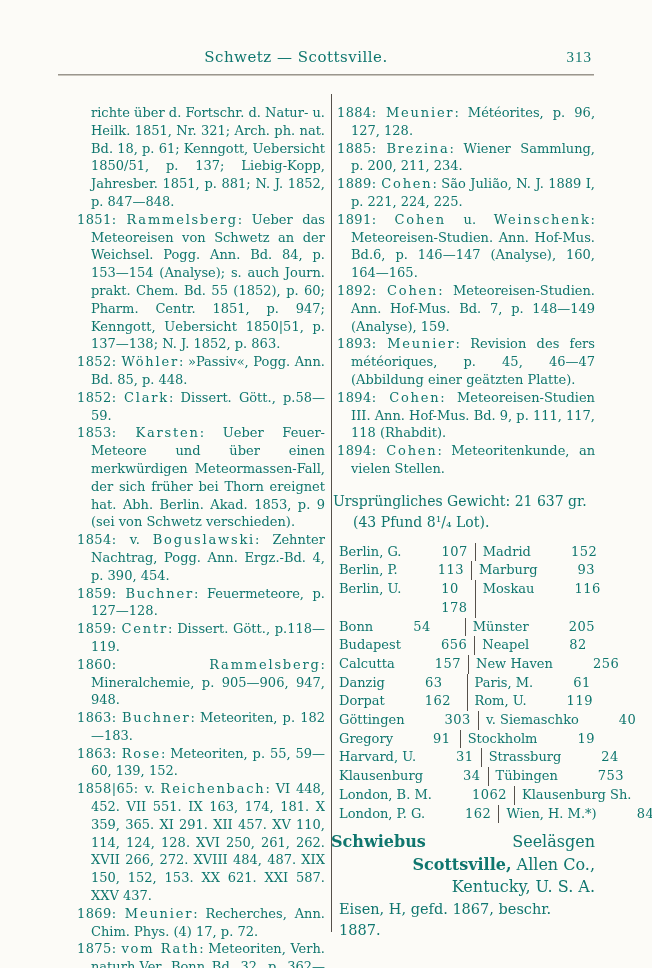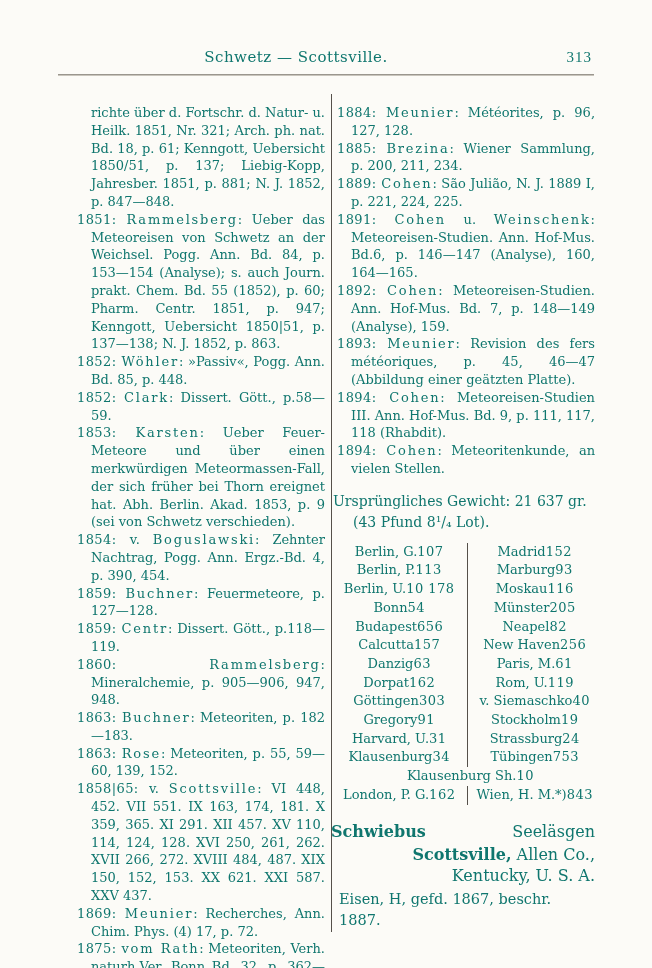--- a/index.html
+++ b/index.html
@@ -38,28 +38,28 @@
   .seg-b { font-weight:bold; }
   .seg-y { letter-spacing:0.4px; }
 
   
   .weights { margin-top:13px; margin-left:-4px; font-size:14px; line-height:21.5px; text-align:left; }
   .weights .w-cont { padding-left:20px; }
 
   
   .wtable { margin-top:9px; margin-left:2px; margin-right:0; font-size:13px; }
   .wt-row { display:flex; line-height:18.7px; }
-  .wt-half { flex:1 1 50%; display:flex; justify-content:center; }
+  .wt-half { flex:1 1 50%; display:flex; justify-content:flex-start;gap:40px; }
   .wt-half.left  { padding-right:7px; border-right:1px solid #55504a; }
   .wt-half.right { padding-left:7px; }
   .wt-name { white-space:nowrap; }
   .wt-val  { letter-spacing:0.5px; }
 
   
-  .xref { display:flex; justify-content:space-between; margin-top:16px; margin-left:-6px;
+  .xref { display:flex; justify-content:space-between; margin-top:8px; margin-left:-6px;
           font-size:16px; line-height:22px; text-align:left; }
   .xref .x-left { font-weight:bold; }
   .locality { margin-top:1px; margin-left:-6px; font-size:16px; line-height:21.5px; text-align:right; }
   .locality p.entry { padding-left:24px; text-indent:-24px; }
   .description { margin-top:2px; margin-left:2px; font-size:14.5px; line-height:21px; text-align:left; }
 </style>
 </head>
 <body>
 
 <div class="page">
@@ -79,21 +79,21 @@
         <p class="entry"><span class="seg-y">1851: </span><span class="seg-a">Rammelsberg</span><span>: Ueber das Meteoreisen von Schwetz an der Weichsel. Pogg. Ann. Bd. 84, p. 153—154 (Analyse); s. auch Journ. prakt. Chem. Bd. 55 (1852), p. 60; Pharm. Centr. 1851, p. 947; Kenngott, Uebersicht 1850|51, p. 137—138; N. J. 1852, p. 863.</span></p>
         <p class="entry"><span class="seg-y">1852: </span><span class="seg-a">Wöhler</span><span>: »Passiv«, Pogg. Ann. Bd. 85, p. 448.</span></p>
         <p class="entry"><span class="seg-y">1852: </span><span class="seg-a">Clark</span><span>: Dissert. Gött., p.58—59.</span></p>
         <p class="entry"><span class="seg-y">1853: </span><span class="seg-a">Karsten</span><span>: Ueber Feuer-Meteore und über einen merkwürdigen Meteormassen-Fall, der sich früher bei Thorn ereignet hat. Abh. Berlin. Akad. 1853, p. 9 (sei von Schwetz verschieden).</span></p>
         <p class="entry"><span class="seg-y">1854: </span><span>v. </span><span class="seg-a">Boguslawski</span><span>: Zehnter Nachtrag, Pogg. Ann. Ergz.-Bd. 4, p. 390, 454.</span></p>
         <p class="entry"><span class="seg-y">1859: </span><span class="seg-a">Buchner</span><span>: Feuermeteore, p. 127—128.</span></p>
         <p class="entry"><span class="seg-y">1859: </span><span class="seg-a">Centr</span><span>: Dissert. Gött., p.118—119.</span></p>
         <p class="entry"><span class="seg-y">1860: </span><span class="seg-a">Rammelsberg</span><span>: Mineralchemie, p. 905—906, 947, 948.</span></p>
         <p class="entry"><span class="seg-y">1863: </span><span class="seg-a">Buchner</span><span>: Meteoriten, p. 182—183.</span></p>
         <p class="entry"><span class="seg-y">1863: </span><span class="seg-a">Rose</span><span>: Meteoriten, p. 55, 59—60, 139, 152.</span></p>
-        <p class="entry"><span class="seg-y">1858|65: </span><span>v. </span><span class="seg-a">Scottsville</span><span>: VI 448, 452. VII 551. IX 163, 174, 181. X 359, 365. XI 291. XII 457. XV 110, 114, 124, 128. XVI 250, 261, 262. XVII 266, 272. XVIII 484, 487. XIX 150, 152, 153. XX 621. XXI 587. XXV 437.</span></p>
+        <p class="entry"><span class="seg-y">1858|65: </span><span>v. </span><span class="seg-a">Reichenbach</span><span>: VI 448, 452. VII 551. IX 163, 174, 181. X 359, 365. XI 291. XII 457. XV 110, 114, 124, 128. XVI 250, 261, 262. XVII 266, 272. XVIII 484, 487. XIX 150, 152, 153. XX 621. XXI 587. XXV 437.</span></p>
         <p class="entry"><span class="seg-y">1869: </span><span class="seg-a">Meunier</span><span>: Recherches, Ann. Chim. Phys. (4) 17, p. 72.</span></p>
         <p class="entry"><span class="seg-y">1875: </span><span class="seg-a">vom Rath</span><span>: Meteoriten, Verh. naturh.Ver. Bonn Bd. 32, p. 362—363.</span></p>
       </div>
 
     <div class="col col-right">
       <div>
           <p class="entry"><span class="seg-y">1884: </span><span class="seg-a">Meunier</span><span>: Météorites, p. 96, 127, 128.</span></p>
           <p class="entry"><span class="seg-y">1885: </span><span class="seg-a">Brezina</span><span>: Wiener Sammlung, p. 200, 211, 234.</span></p>
           <p class="entry"><span class="seg-y">1889: </span><span class="seg-a">Cohen</span><span>: São Julião, N. J. 1889 I, p. 221, 224, 225.</span></p>
           <p class="entry"><span class="seg-y">1891: </span><span class="seg-a">Cohen</span><span> u. </span><span class="seg-a">Weinschenk</span><span>: Meteoreisen-Studien. Ann. Hof-Mus. Bd.6, p. 146—147 (Analyse), 160, 164—165.</span></p>
@@ -223,20 +223,24 @@
             <div class="wt-half left">
               <span class="wt-name">Klausenburg</span>
               <span class="wt-val">34</span>
             </div>
             <div class="wt-half right">
               <span class="wt-name">Tübingen</span>
               <span class="wt-val">753</span>
             </div>
           </div>
           <div class="wt-row">
+            <div class="wt-half left">
+              <span class="wt-name">London, B. M.</span>
+              <span class="wt-val">1062</span>
+            </div>
             <div class="wt-half right">
               <span class="wt-name">Klausenburg Sh.</span>
               <span class="wt-val">10</span>
             </div>
           </div>
           <div class="wt-row">
             <div class="wt-half left">
               <span class="wt-name">London, P. G.</span>
               <span class="wt-val">162</span>
             </div>

